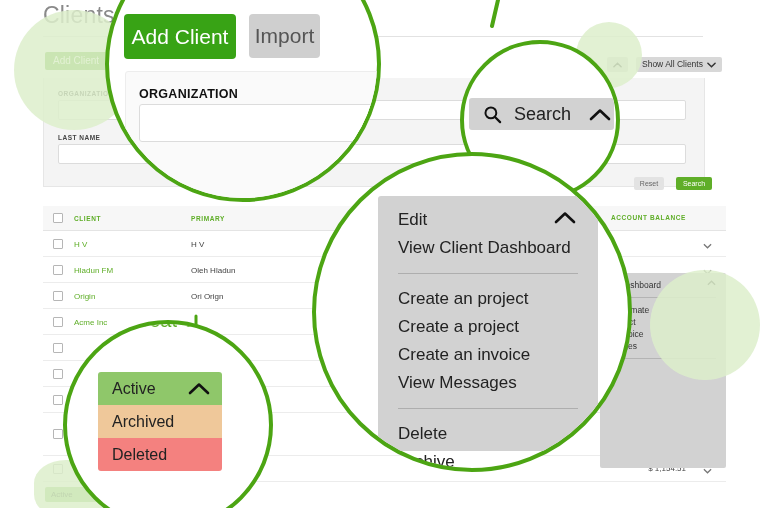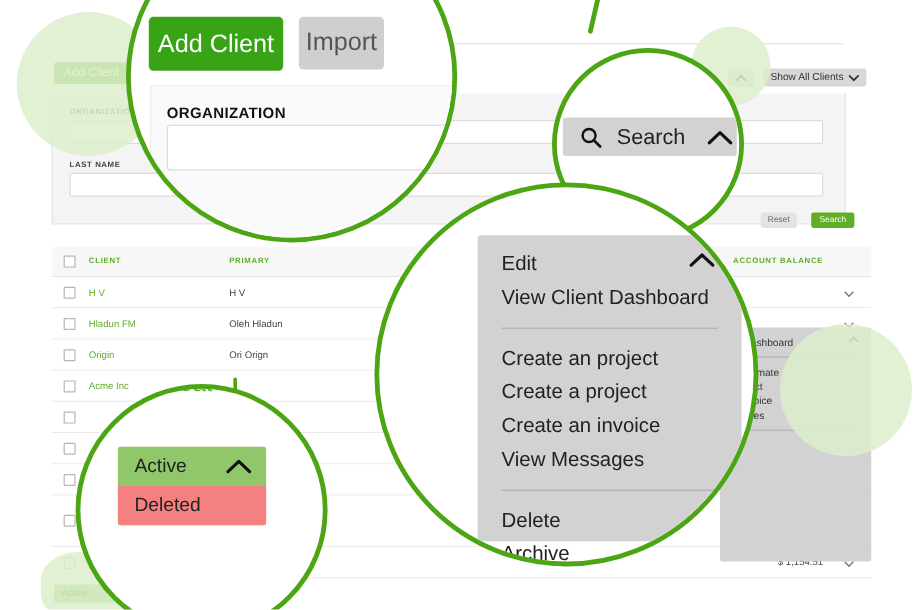--- a/index.html
+++ b/index.html
@@ -107,40 +107,41 @@
   .z-formlabel{position:absolute;left:30px;top:157px;font-size:12.5px;font-weight:bold;color:#111;letter-spacing:.3px;}
   .z-forminput{position:absolute;left:30px;top:174px;width:235px;height:36px;background:#fff;border:1px solid #dcdcdc;border-radius:3px;}
 
   
   .z-searchbtn{position:absolute;left:5px;top:54px;width:145px;height:32px;background:#d2d2d2;border-radius:3px;
     display:flex;align-items:center;gap:12px;padding-left:14px;box-sizing:border-box;}
   .z-searchbtn .lbl{font-size:18px;color:#222;}
 
   
   .z-menu{position:absolute;left:62px;top:40px;width:220px;height:255px;background:#d2d2d2;border-radius:3px;
-    padding:10px 0;box-sizing:border-box;margin-left:20px;}
+    padding:10px 0;box-sizing:border-box;}
   .z-menu .mi{font-size:17px;color:#222;padding:2px 20px;white-space:nowrap;line-height:24px;}
   .z-menu .msep{height:1px;background:#aeaeae;margin:11px 20px;}
   .z-menu .caretup{position:absolute;right:22px;top:14px;}
 
   
   .z-sel{position:absolute;left:31px;top:48px;width:124px;border-radius:3px;overflow:hidden;}
   .z-sel .opt{height:33px;display:flex;align-items:center;padding-left:14px;font-size:16px;color:#222;box-sizing:border-box;}
   .z-gg{position:absolute;left:60px;top:-15px;font-size:20px;color:#5fae28;white-space:nowrap;}
 
   
   .tails{position:absolute;inset:0;pointer-events:none;}
 </style>
 </head>
 <body>
 
 <div class="page">
 
   <div class="bg-app">
 
+    <div class="page-title">Clients</div>
     <div class="title-rule"></div>
 
     <div class="btn-add-client-sm">Add Client</div>
 
     <div class="search-toggle-sm">
       <svg width="9" height="6" viewBox="0 0 10 6">
           <path d="M1 5 L5 1 L9 5" stroke="#333" stroke-width="1.6" fill="none" stroke-linecap="round"></path>
         </svg>
     </div>
 
@@ -330,20 +331,23 @@
   <div class="bubble b4">
     <div class="inner">
       <div class="z-gg">Great Gat</div>
       <div class="z-sel">
         <div class="opt" id="opt0" style="background: rgb(143, 199, 106);">
           <span>Active</span>
           <svg width="22" height="13" viewBox="0 0 22 13" style="margin-left:auto;margin-right:12px;">
             <path d="M2 11 L11 2.5 L20 11" stroke="#111" stroke-width="2.6" fill="none" stroke-linecap="round" stroke-linejoin="round"></path>
           </svg>
         </div>
+        <div class="opt" id="opt1" style="background: rgb(239, 200, 154);">
+          <span>Archived</span>
+        </div>
         <div class="opt" id="opt2" style="background: rgb(244, 129, 127);">
           <span>Deleted</span>
         </div>
       </div>
     </div>
   </div>
 
 </div>
 
 </body></html>

